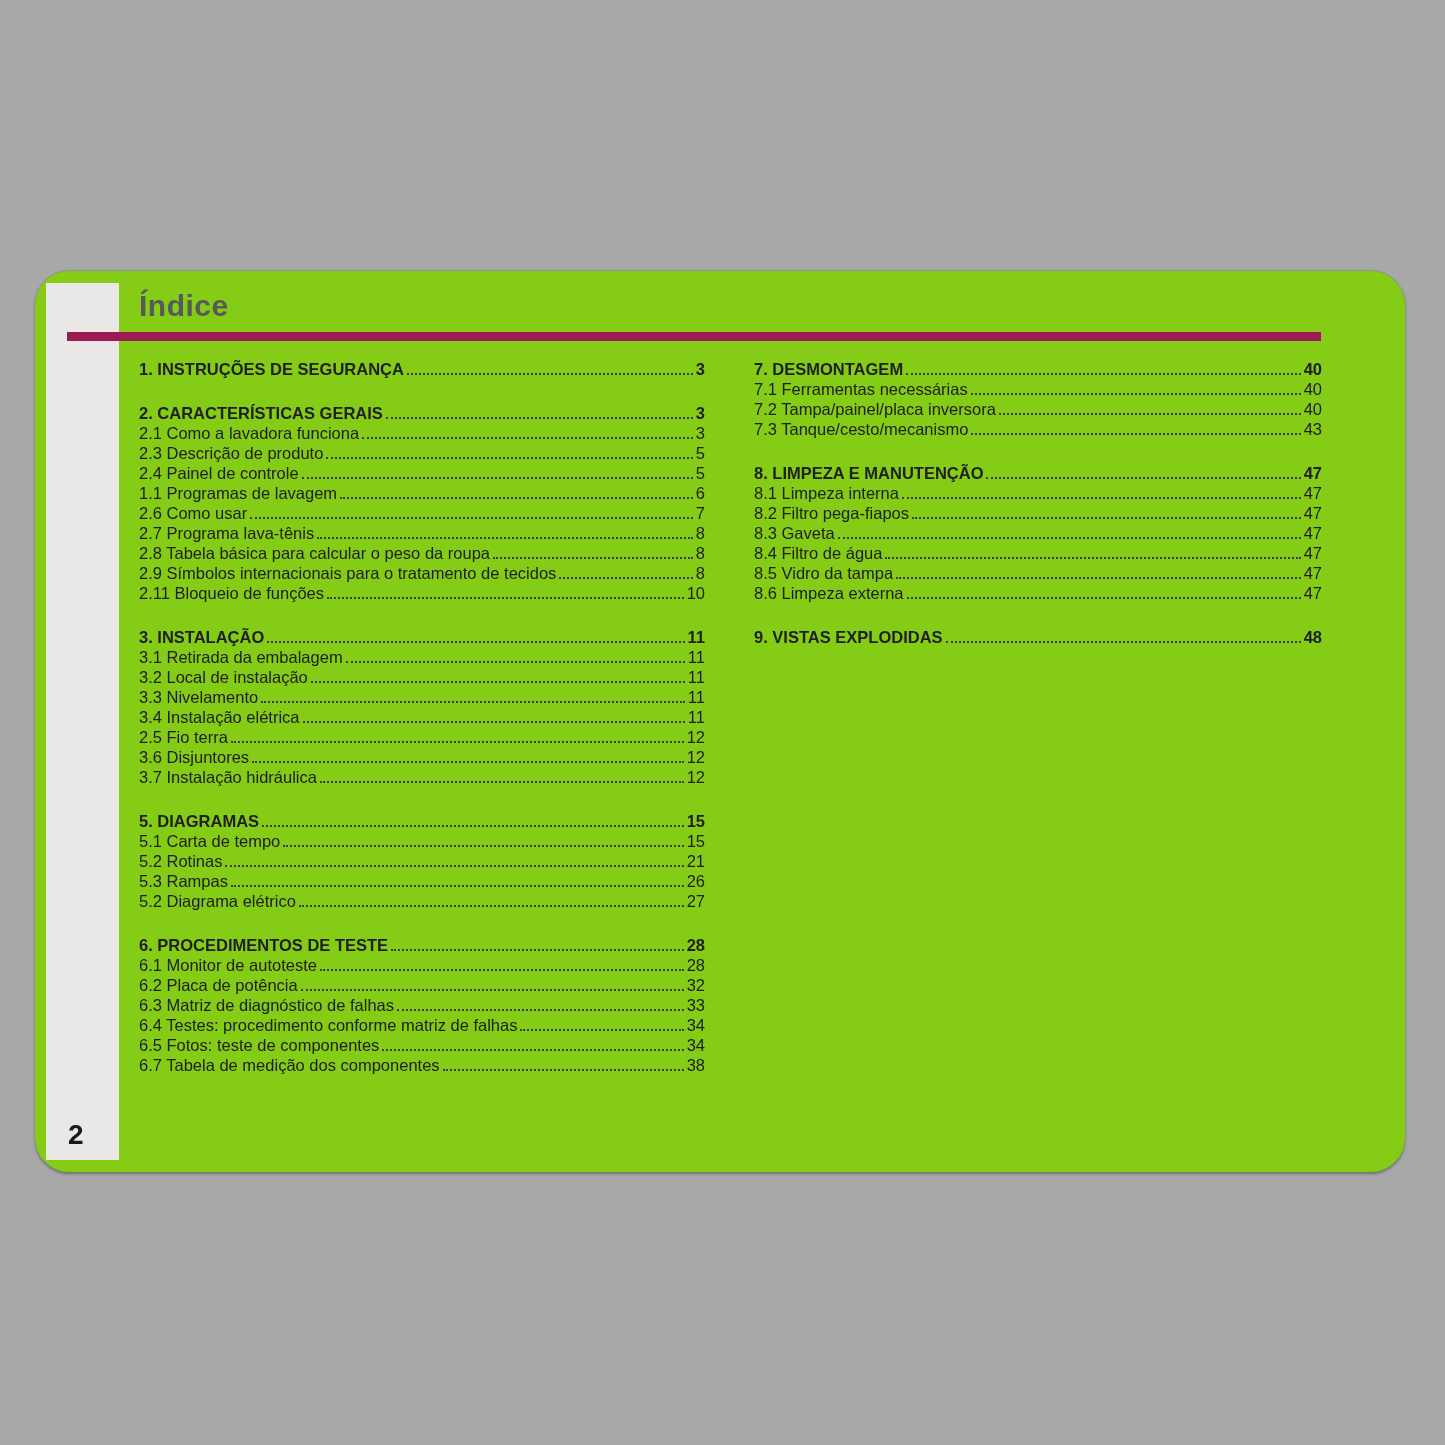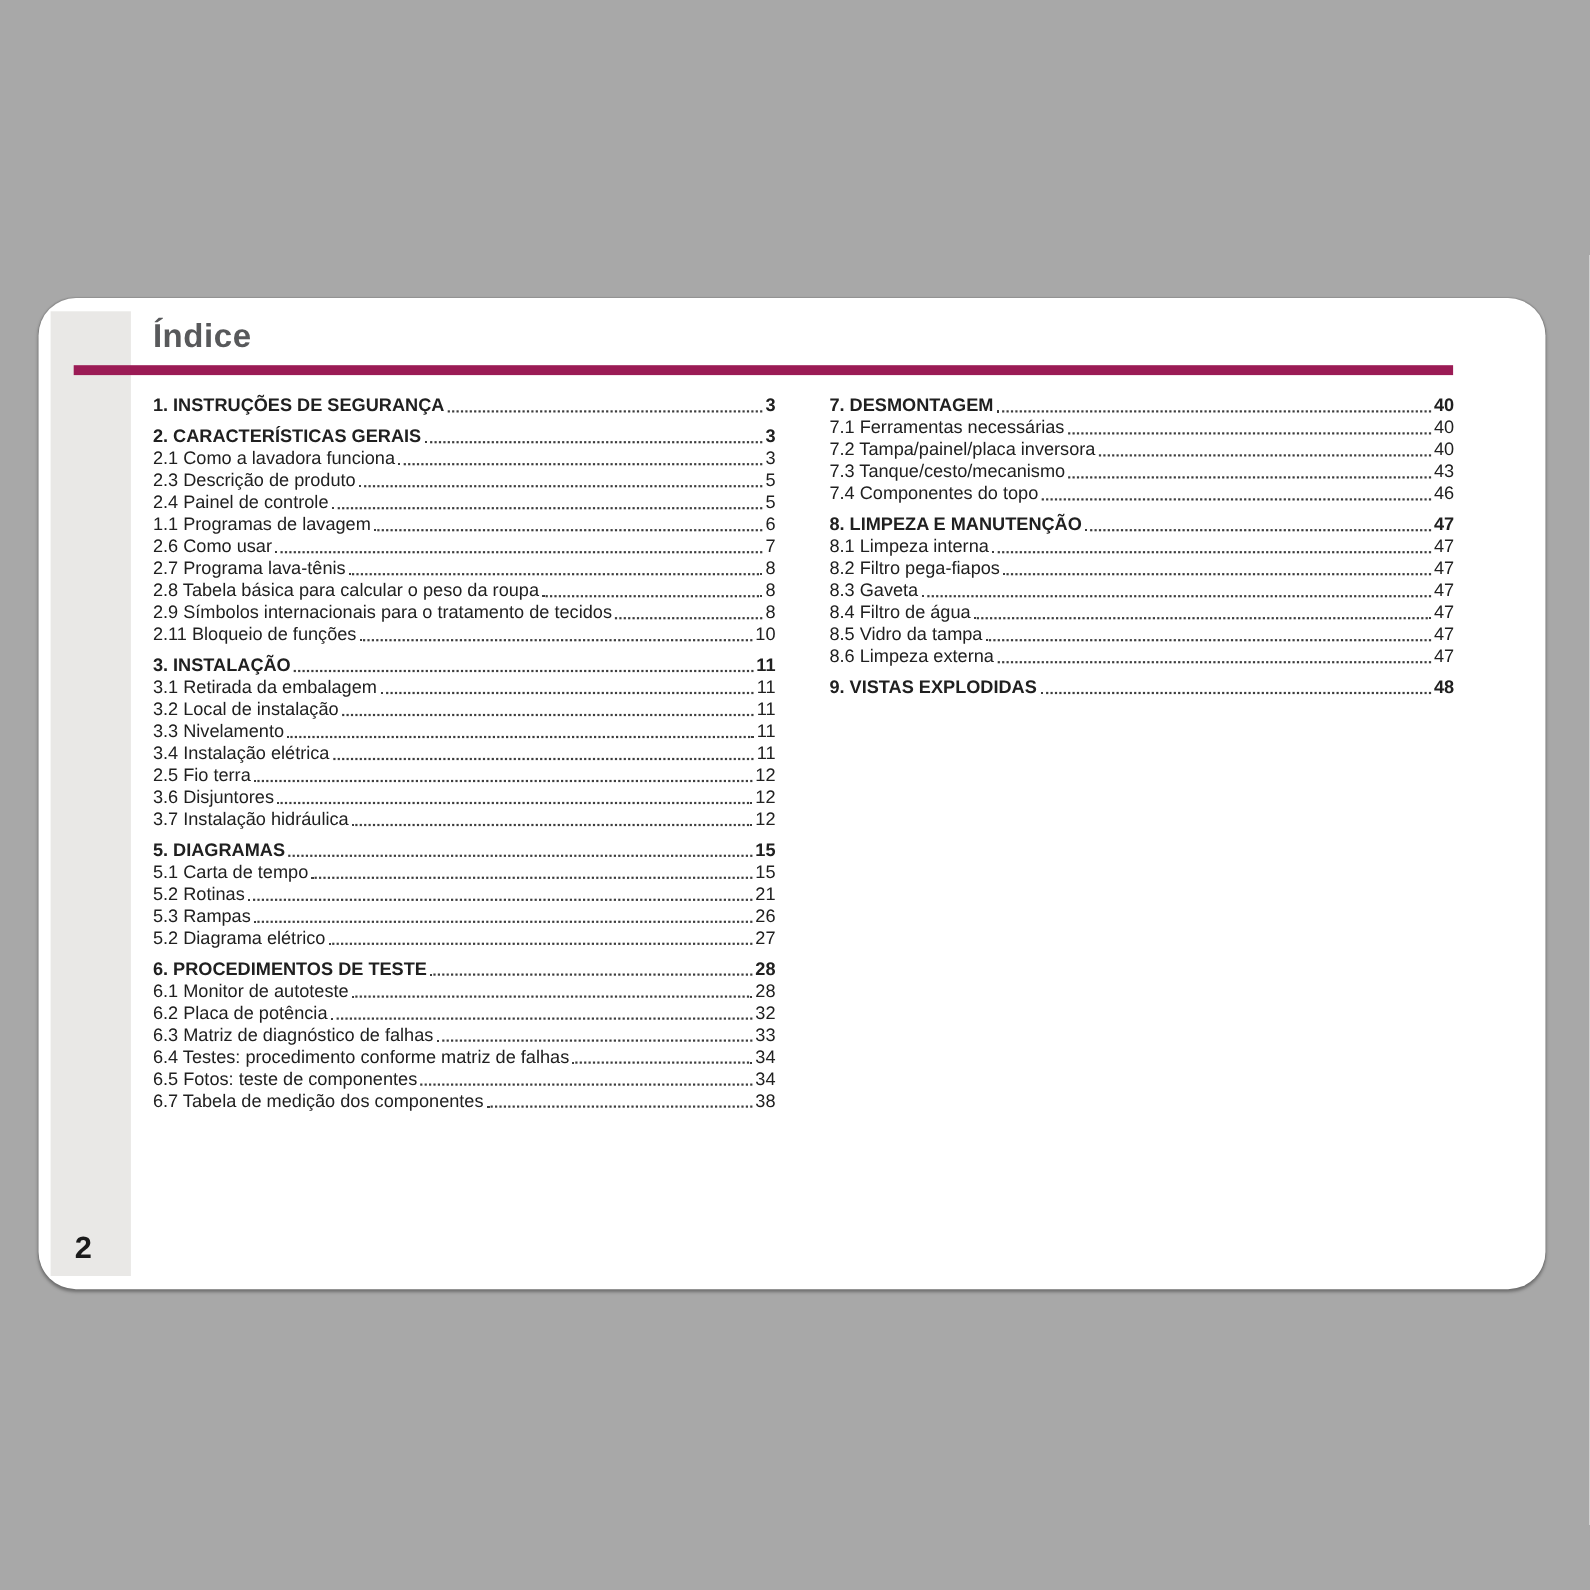--- a/index.html
+++ b/index.html
@@ -18,21 +18,21 @@
     position: relative;
     width: 1445px;
     height: 1445px;
   }
   .page-card {
     position: absolute;
     left: 35px;
     top: 271px;
     width: 1370px;
     height: 901px;
-    background: #ffffff;
+    background: #84cc16;
     border-radius: 34px;
     box-shadow: 0 2px 3px rgba(0,0,0,0.35), 0 -1px 1px rgba(0,0,0,0.12);
   }
   .left-strip {
     position: absolute;
     left: 11px;
     top: 12px;
     width: 73px;
     height: 877px;
     background: #e9e8e6;
@@ -55,21 +55,21 @@
   }
   .toc-col {
     position: absolute;
     top: 88px;
     font-size: 16.5px;
     line-height: 20px;
     color: #202020;
   }
   .toc-col-left  { left: 104px; width: 566px; }
   .toc-col-right { left: 719px; width: 568px; }
-  .toc-group + .toc-group { margin-top: 8px; }
+  .toc-group + .toc-group { margin-top: 24px; }
   .toc-entry {
     display: flex;
     align-items: flex-end;
   }
   .toc-entry .label { white-space: nowrap; text-align: center; }
   .toc-entry .leader {
     flex: 1 1 auto;
     min-width: 12px;
     margin: 0 3px 4px 3px;
     border-bottom: 2px dotted #3d3d3d;
@@ -276,25 +276,20 @@
           <div class="toc-entry">
     <span class="label">7.2 Tampa/painel/placa inversora</span>
     <span class="leader"></span>
     <span class="pagenum">40</span>
   </div>
           <div class="toc-entry">
     <span class="label">7.3 Tanque/cesto/mecanismo</span>
     <span class="leader"></span>
     <span class="pagenum">43</span>
   </div>
-          <div class="toc-entry">
-    <span class="label">7.4 Componentes do topo</span>
-    <span class="leader"></span>
-    <span class="pagenum">46</span>
-  </div>
         </div>
         <div class="toc-group">
           <div class="toc-entry bold">
     <span class="label">8. LIMPEZA E MANUTENÇÃO</span>
     <span class="leader"></span>
     <span class="pagenum">47</span>
   </div>
           <div class="toc-entry">
     <span class="label">8.1 Limpeza interna</span>
     <span class="leader"></span>

